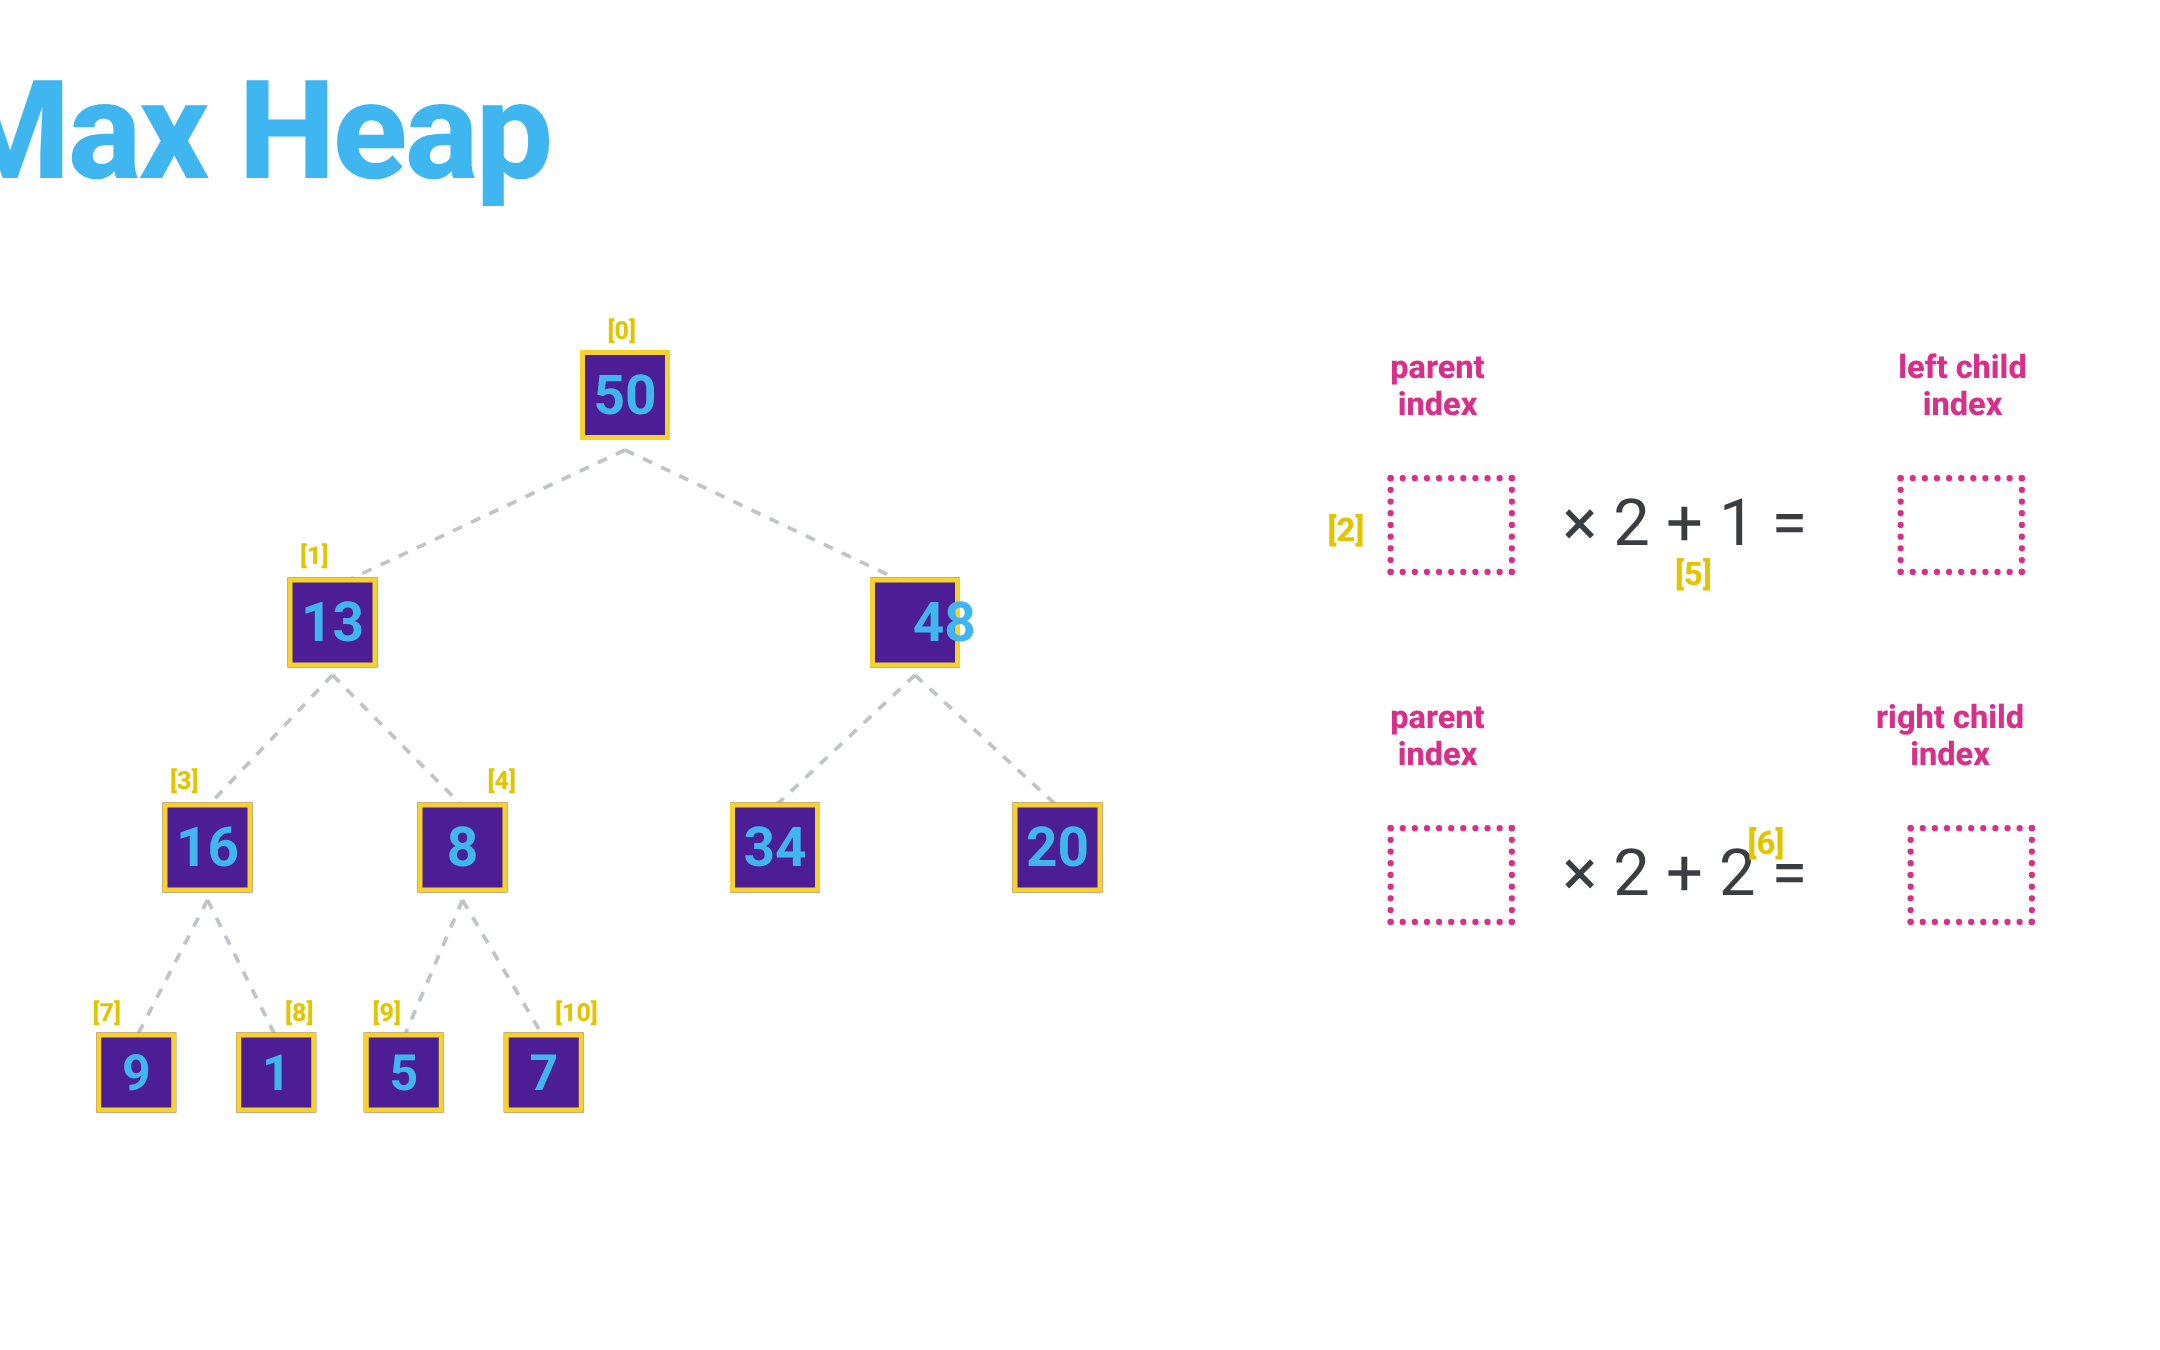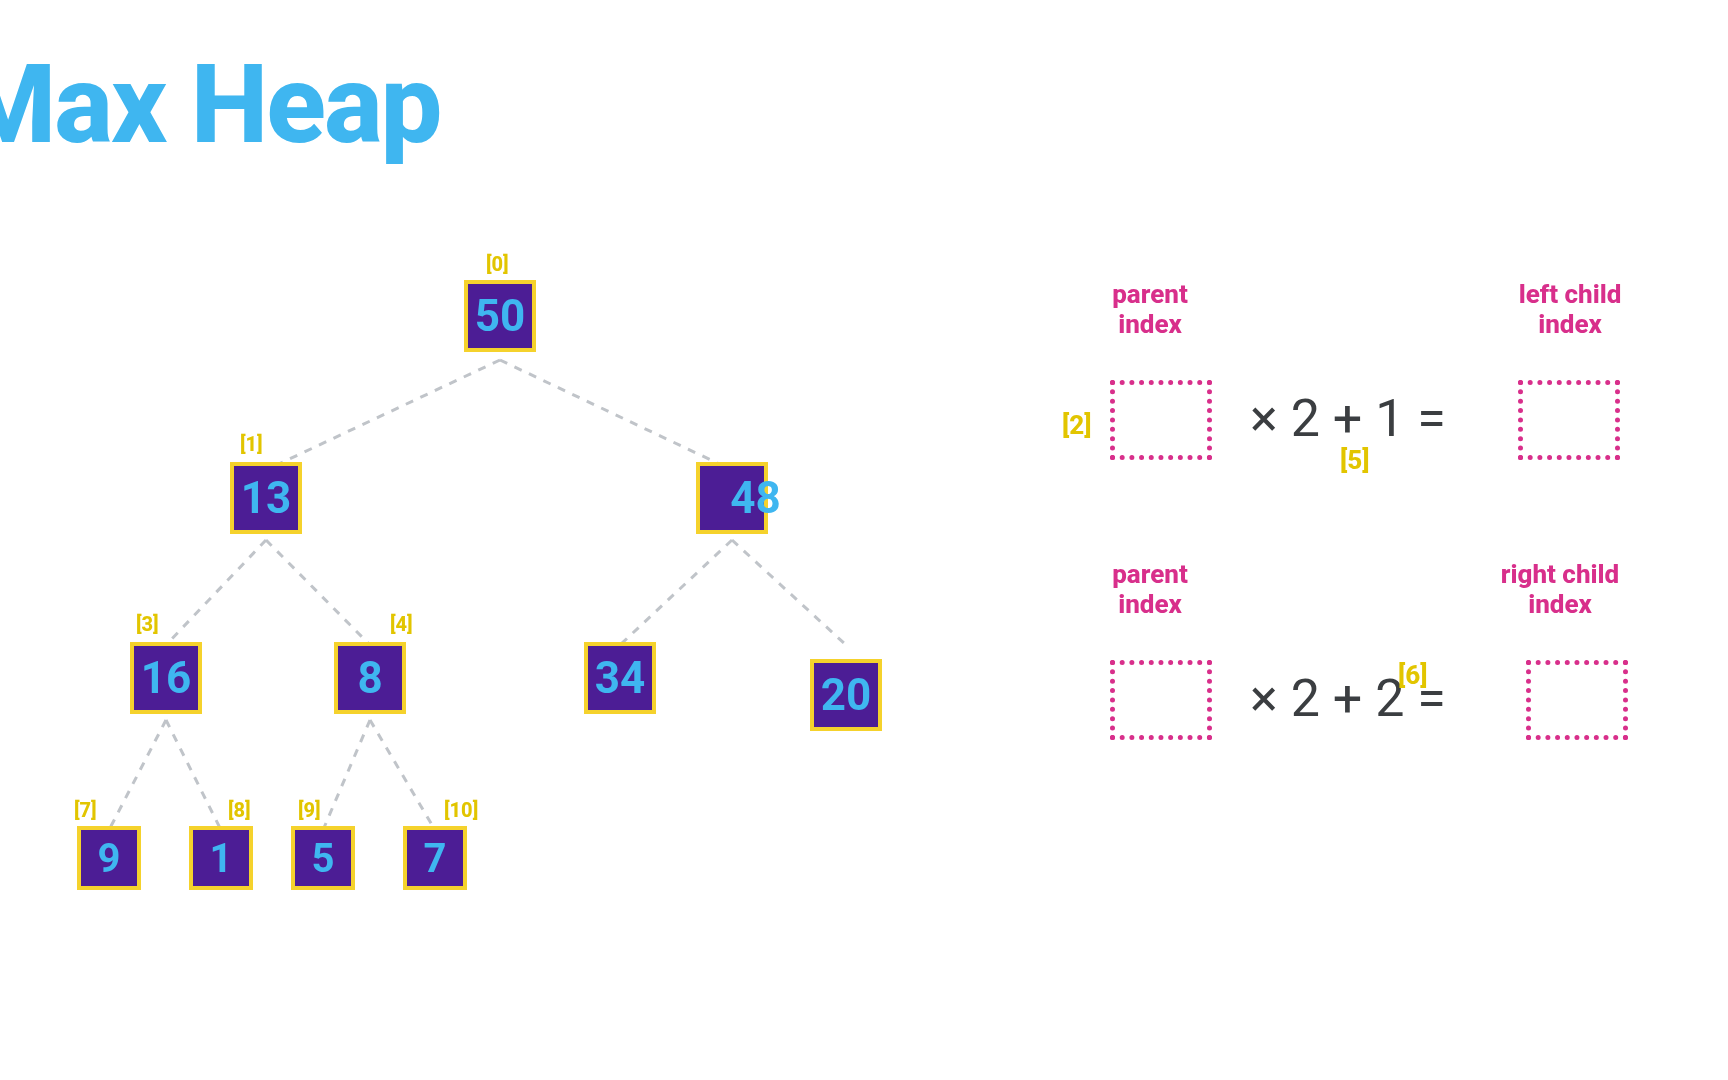--- a/index.html
+++ b/index.html
@@ -117,21 +117,21 @@
   <div class="node" style="left:130px; top:642px;">
       <span>16</span>
     </div>
   <div class="idx" style="left:390px; top:612px;">[4]</div>
   <div class="node" style="left:334px; top:642px;">
       <span>8</span>
     </div>
   <div class="node" style="left:584px; top:642px;">
       <span>34</span>
     </div>
-  <div class="node" style="left:810px; top:659px;">
+  <div class="node" style="left:810px; top:642px;">
       <span>20</span>
     </div>
 
   <div class="idx" style="left:74px;  top:798px;">[7]</div>
   <div class="node small" style="left:77px;  top:826px;">
       <span>9</span>
     </div>
   <div class="idx" style="left:228px; top:798px;">[8]</div>
   <div class="node small" style="left:189px; top:826px;">
       <span>1</span>

